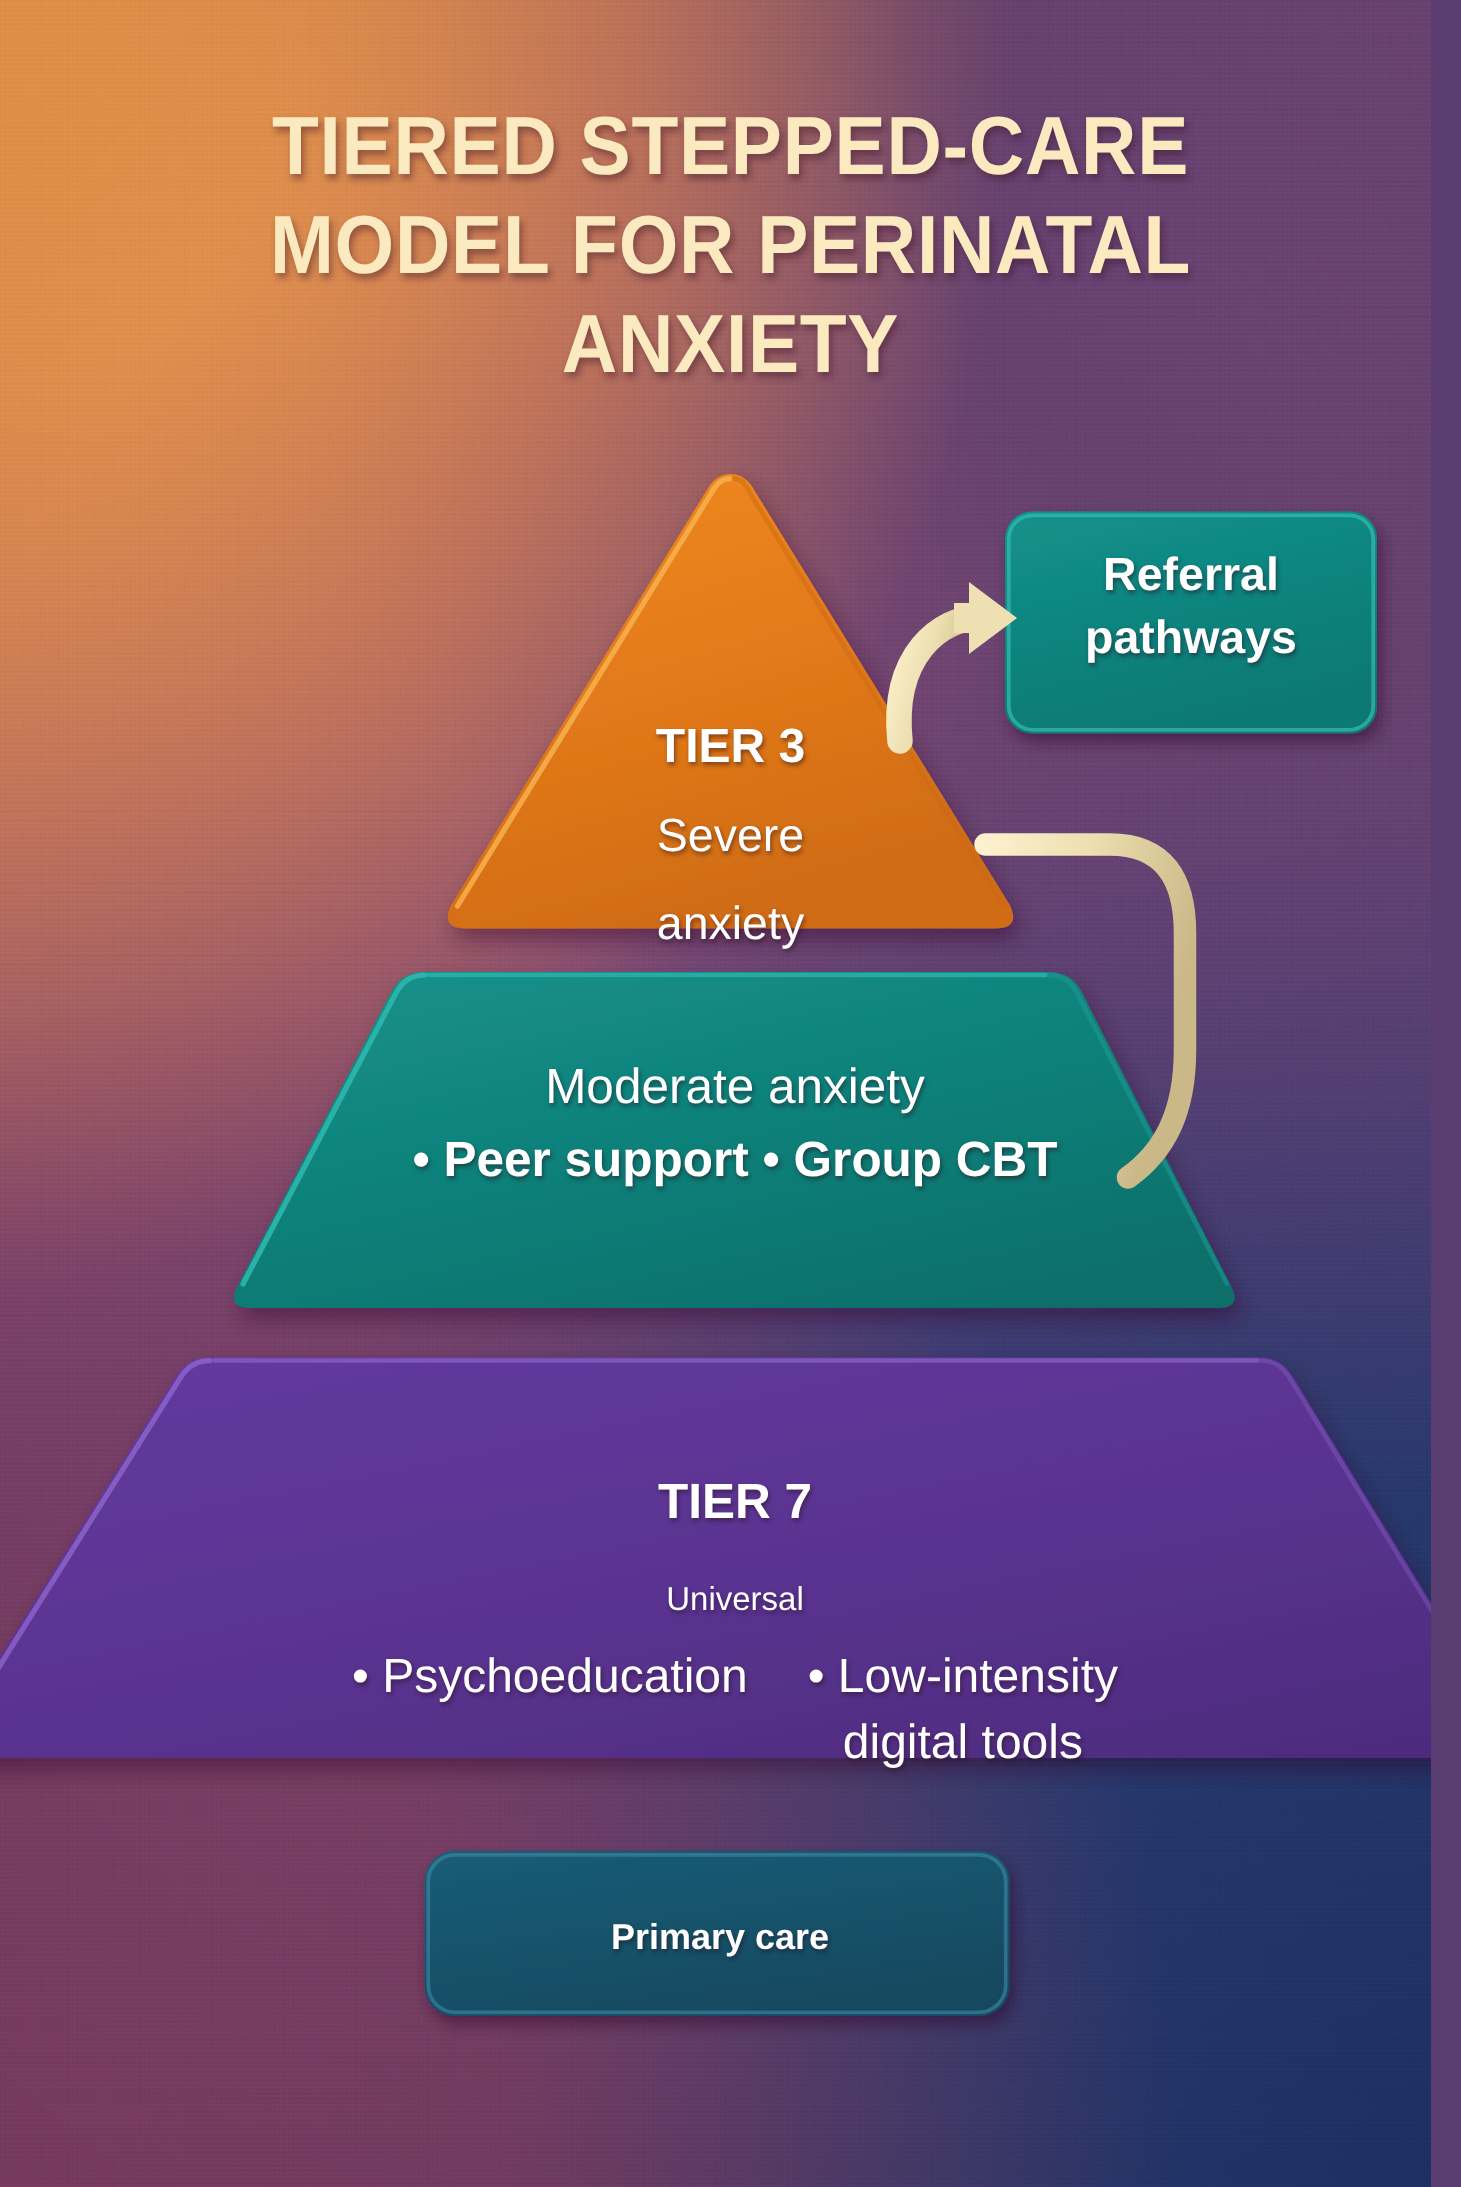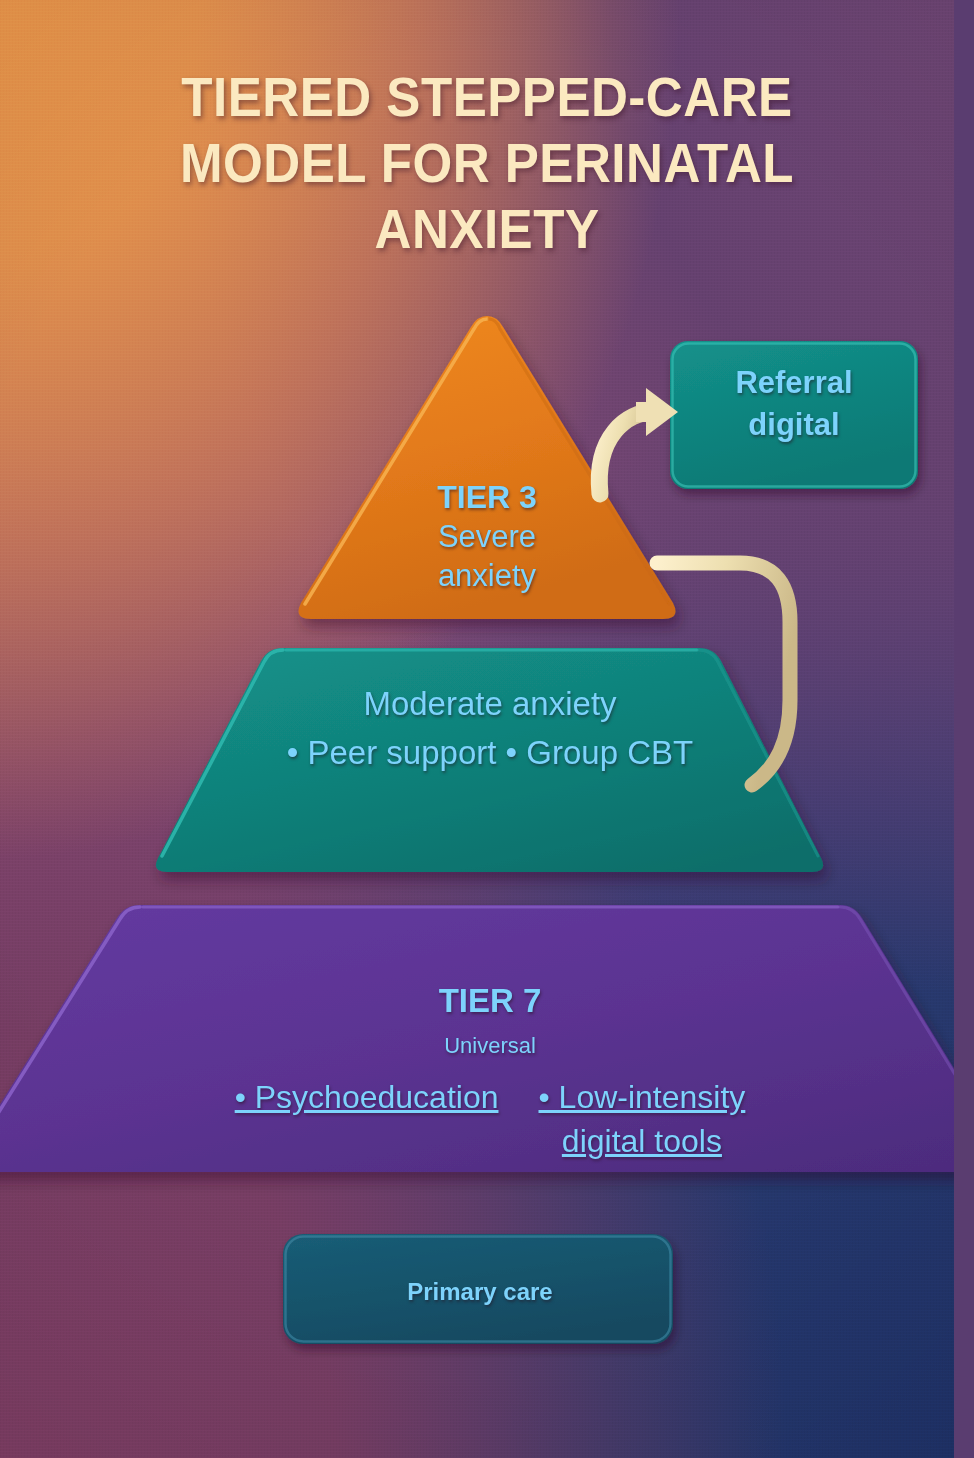--- a/index.html
+++ b/index.html
@@ -53,42 +53,42 @@
     text-shadow:2px 3px 5px rgba(60,20,40,.45);
     white-space:pre-line;
   }
 
   
   #shapes{ position:absolute; left:0; top:0; width:974px; height:1458px; }
 
   
   .lbl{
     position:absolute;
-    color:#7dd3fc;
+    color:#ffffff;
     text-align:center;
     text-shadow:1px 2px 3px rgba(40,15,30,.5);
     pointer-events:none;
   }
   .lbl .hd{ font-weight:bold; display:block;margin-top:38px; }
-  .lbl .sub{ display:block; font-weight:normal; }
-  .lbl .bullets{ display:block; font-weight:normal; }
+  .lbl .sub{ display:block; font-weight:normal;margin-top:20px; }
+  .lbl .bullets{ display:block; font-weight:bold; }
 
   #t3-text{ left:312px; top:440px; width:350px; font-size:31px; line-height:39px; }
   #t3-text .hd{ font-size:32px; }
   #t3-text .sub{ font-size:31px; }
 
   #t2-text{ left:180px; top:680px; width:620px; }
   #t2-text .hd{ font-size:33px; line-height:45px; }
   #t2-text .sub{ font-size:33px; line-height:48px; }
   #t2-text .bullets{ font-size:33px; line-height:50px; }
 
   #t1-text{ left:110px; top:940px; width:760px; }
   #t1-text .hd{ font-size:33px; line-height:45px; }
   #t1-text .sub{ font-size:22px; line-height:46px; }
-  #t1-text .bcols{ display:flex; justify-content:center; gap:40px; margin-top:6px;text-decoration:underline; }
+  #t1-text .bcols{ display:flex; justify-content:center; gap:40px; margin-top:6px; }
   #t1-text .bcol{ font-size:32px; line-height:44px; }
 
   #ref-text{
     left:672px; top:362px; width:244px;
     font-size:31px; line-height:42px; font-weight:bold;
   }
   #pc-text{
     left:285px; top:1272px; width:390px;
     font-size:24px; line-height:40px; font-weight:bold;
   }
@@ -233,18 +233,18 @@
       <div class="bcol">• Psychoeducation</div>
       <div class="bcol">
         <div>• Low-intensity</div>
         <div>digital tools</div>
       </div>
     </div>
   </div>
 
   <div class="lbl" id="ref-text">
     <span>Referral</span><br>
-    <span>digital</span>
+    <span>pathways</span>
   </div>
 
   <div class="lbl" id="pc-text">Primary care</div>
 
 </div>
 
 </body></html>

